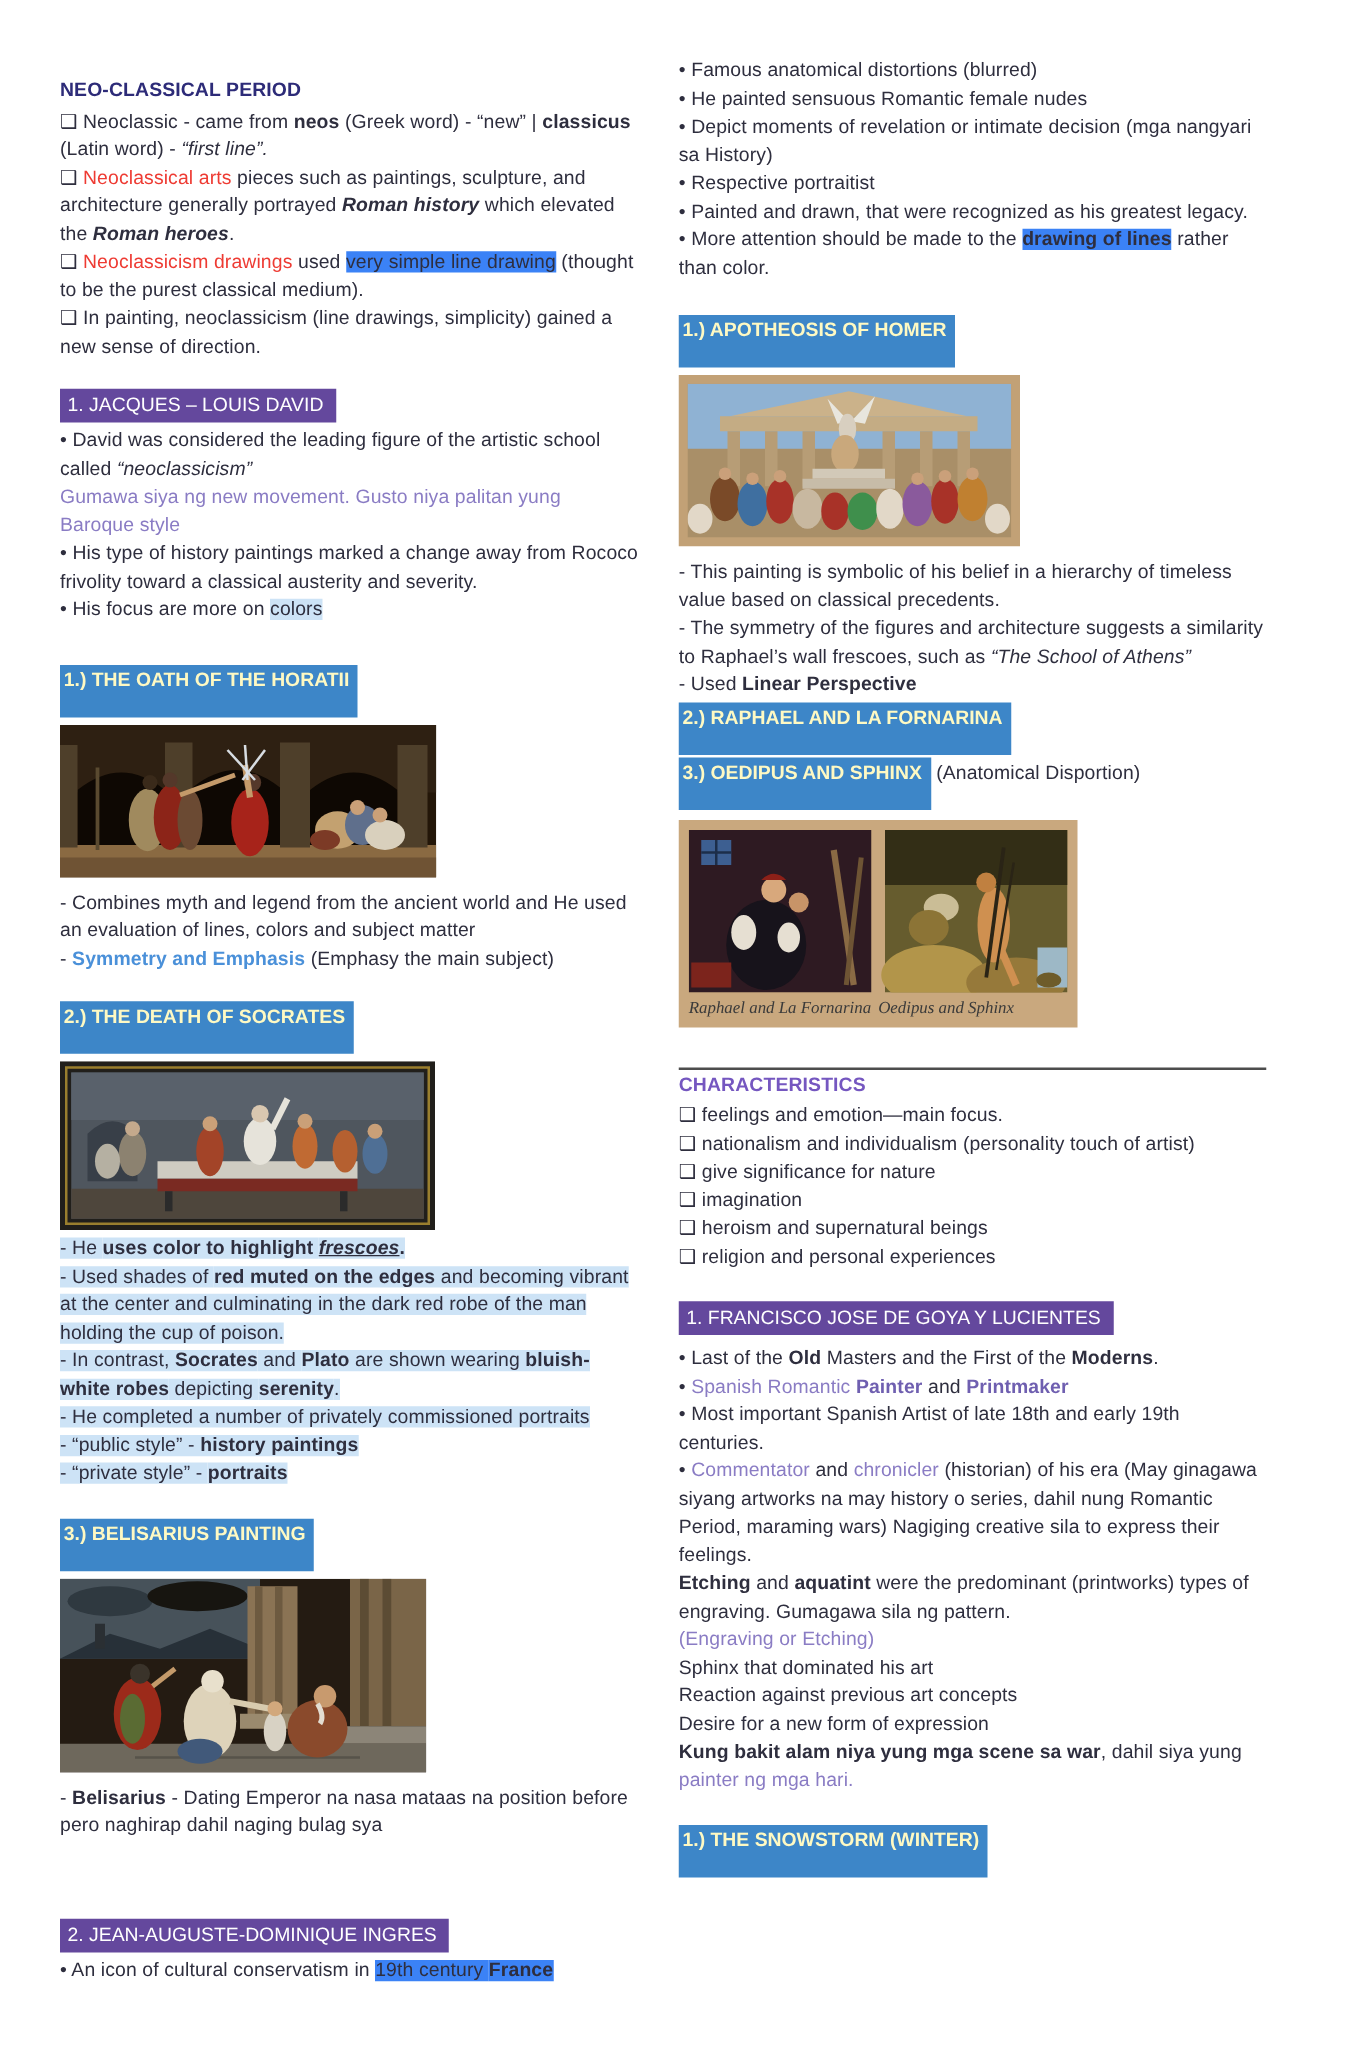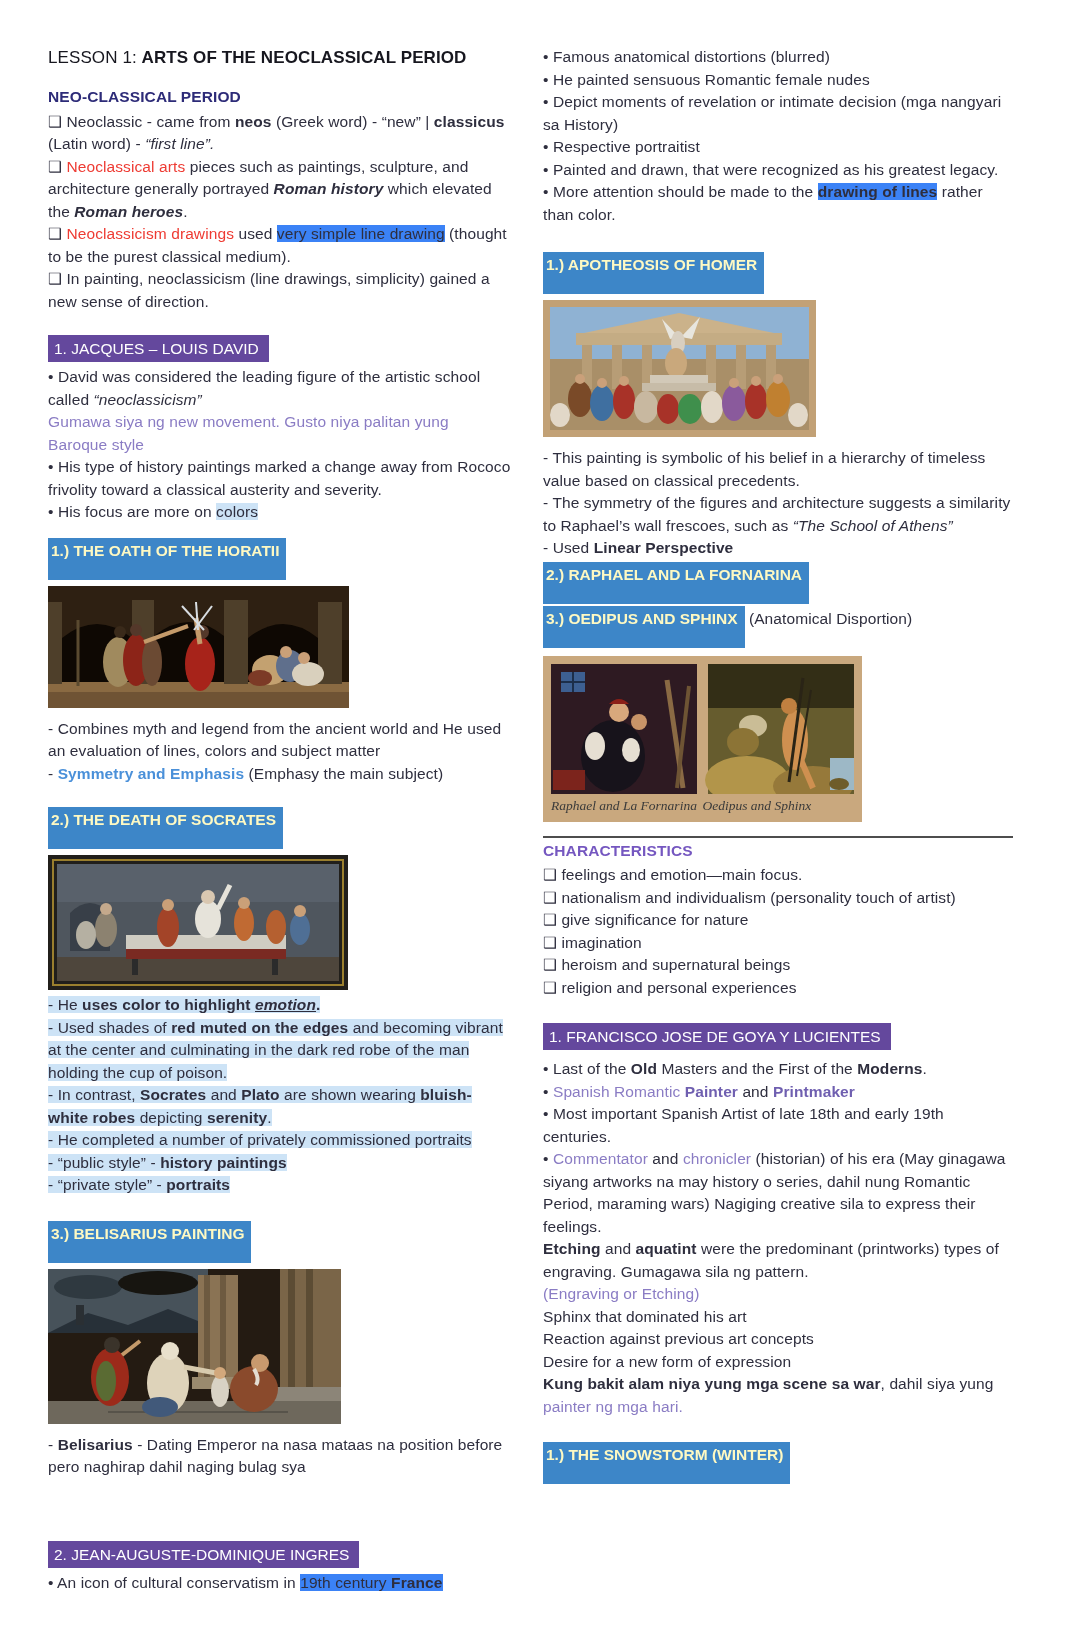--- a/index.html
+++ b/index.html
@@ -36,31 +36,30 @@
   .hlb{background:#cde3f6;}
   .hll{background:#3b82f6;}
   .fig{font-size:0;line-height:0;}
   .framed{display:inline-block;background:#c2a176;padding:7px;}
   .mat{display:inline-block;background:#c9a87e;padding:8px 8px 4px 8px;}
   .mat .caps{display:flex;width:303px;font-size:13.5px;line-height:24px;
     font-family:"Liberation Serif", serif;font-style:italic;color:#3a3a3a;}
   .mat .caps span{flex:1;text-align:left;}
   .divider{border:none;border-top:2px solid #4d4d4d;margin:0;width:100%;}
   .mt2{margin-top:2px}.mt4{margin-top:4px}.mt6{margin-top:6px}.mt8{margin-top:8px}
-  .mt10{margin-top:10px}.mt14{margin-top:14px}.mt16{margin-top:16px}
+  .mt10{margin-top:10px}.mt14{margin-top:32px}.mt16{margin-top:16px}
   .mt22{margin-top:22px}.mt24{margin-top:24px}.mt26{margin-top:26px}
   .mt62{margin-top:62px}
 </style>
 </head>
 <body>
 
 <div class="page">
 
   <div class="col col-left">
-    <p class="t title"><span>LESSON 1: </span><span class="b">ARTS OF THE NEOCLASSICAL PERIOD</span></p>
     <p class="t h-dark mt16">NEO-CLASSICAL PERIOD</p>
     <p class="t mt2"><span>❑ Neoclassic - came from </span><span class="b">neos</span><span> (Greek word)  - “new” | </span><span class="b">classicus</span><span> (Latin word) - </span><span class="i">“first line”.</span></p>
     <p class="t"><span>❑ </span><span class="red">Neoclassical arts</span><span> pieces such as paintings, sculpture, and architecture generally portrayed </span><span class="b i">Roman history</span><span> which elevated the </span><span class="b i">Roman heroes</span><span>.</span></p>
     <p class="t"><span>❑ </span><span class="red">Neoclassicism drawings</span><span> used </span><span class="hll">very simple line drawing</span><span> (thought to be the purest classical medium).</span></p>
     <p class="t"><span>❑ In painting, neoclassicism (line drawings, simplicity) gained a new sense of direction.</span></p>
 
     <div class="hrow mt22"><span class="h-purple">1. JACQUES – LOUIS DAVID</span></div>
     <p class="t mt4"><span>• David was considered the leading figure of the artistic school called </span><span class="i">“neoclassicism”</span></p>
     <p class="t"><span class="purple">Gumawa siya ng new movement. Gusto niya palitan yung Baroque style</span></p>
     <p class="t"><span>• His type of history paintings marked a change away from Rococo frivolity toward a classical austerity and severity.</span></p>
@@ -125,21 +124,21 @@
         <ellipse cx="196" cy="68" rx="10" ry="18" fill="#c06a33"></ellipse>
         <circle cx="196" cy="48" r="6" fill="#caa078"></circle>
         <ellipse cx="228" cy="72" rx="10" ry="17" fill="#b56030"></ellipse>
         <ellipse cx="252" cy="74" rx="10" ry="16" fill="#4f6f95"></ellipse>
         <circle cx="252" cy="56" r="6" fill="#caa078"></circle>
         <ellipse cx="58" cy="74" rx="11" ry="18" fill="#8c8270"></ellipse>
         <ellipse cx="38" cy="80" rx="10" ry="14" fill="#b5b0a2"></ellipse>
         <circle cx="58" cy="54" r="6" fill="#c4a98c"></circle>
       </svg>
     </div>
-    <p class="t mt4"><span class="hlb">- He </span><span class="b hlb">uses color to highlight </span><span class="b i u hlb">emotion</span><span class="b hlb">.</span></p>
+    <p class="t mt4"><span class="hlb">- He </span><span class="b hlb">uses color to highlight </span><span class="b i u hlb">frescoes</span><span class="b hlb">.</span></p>
     <p class="t"><span class="hlb">- Used shades of </span><span class="b hlb">red muted on the edges</span><span class="hlb"> and becoming vibrant at the center and culminating in the dark red robe of the man holding the cup of poison.</span></p>
     <p class="t"><span class="hlb">- In contrast, </span><span class="b hlb">Socrates</span><span class="hlb"> and </span><span class="b hlb">Plato</span><span class="hlb"> are shown wearing </span><span class="b hlb">bluish-white robes</span><span class="hlb"> depicting </span><span class="b hlb">serenity</span><span class="hlb">.</span></p>
     <p class="t"><span class="hlb">- He completed a number of privately commissioned portraits</span></p>
     <p class="t"><span class="hlb">- “public style” - </span><span class="b hlb">history paintings</span></p>
     <p class="t"><span class="hlb">- “private style” - </span><span class="b hlb">portraits</span></p>
 
     <div class="hrow mt24"><span class="h-blue">3.) BELISARIUS PAINTING</span></div>
     <div class="fig mt6">
       <svg width="293" height="155" viewBox="0 0 293 155">
         <rect width="293" height="155" fill="#241b12"></rect>

